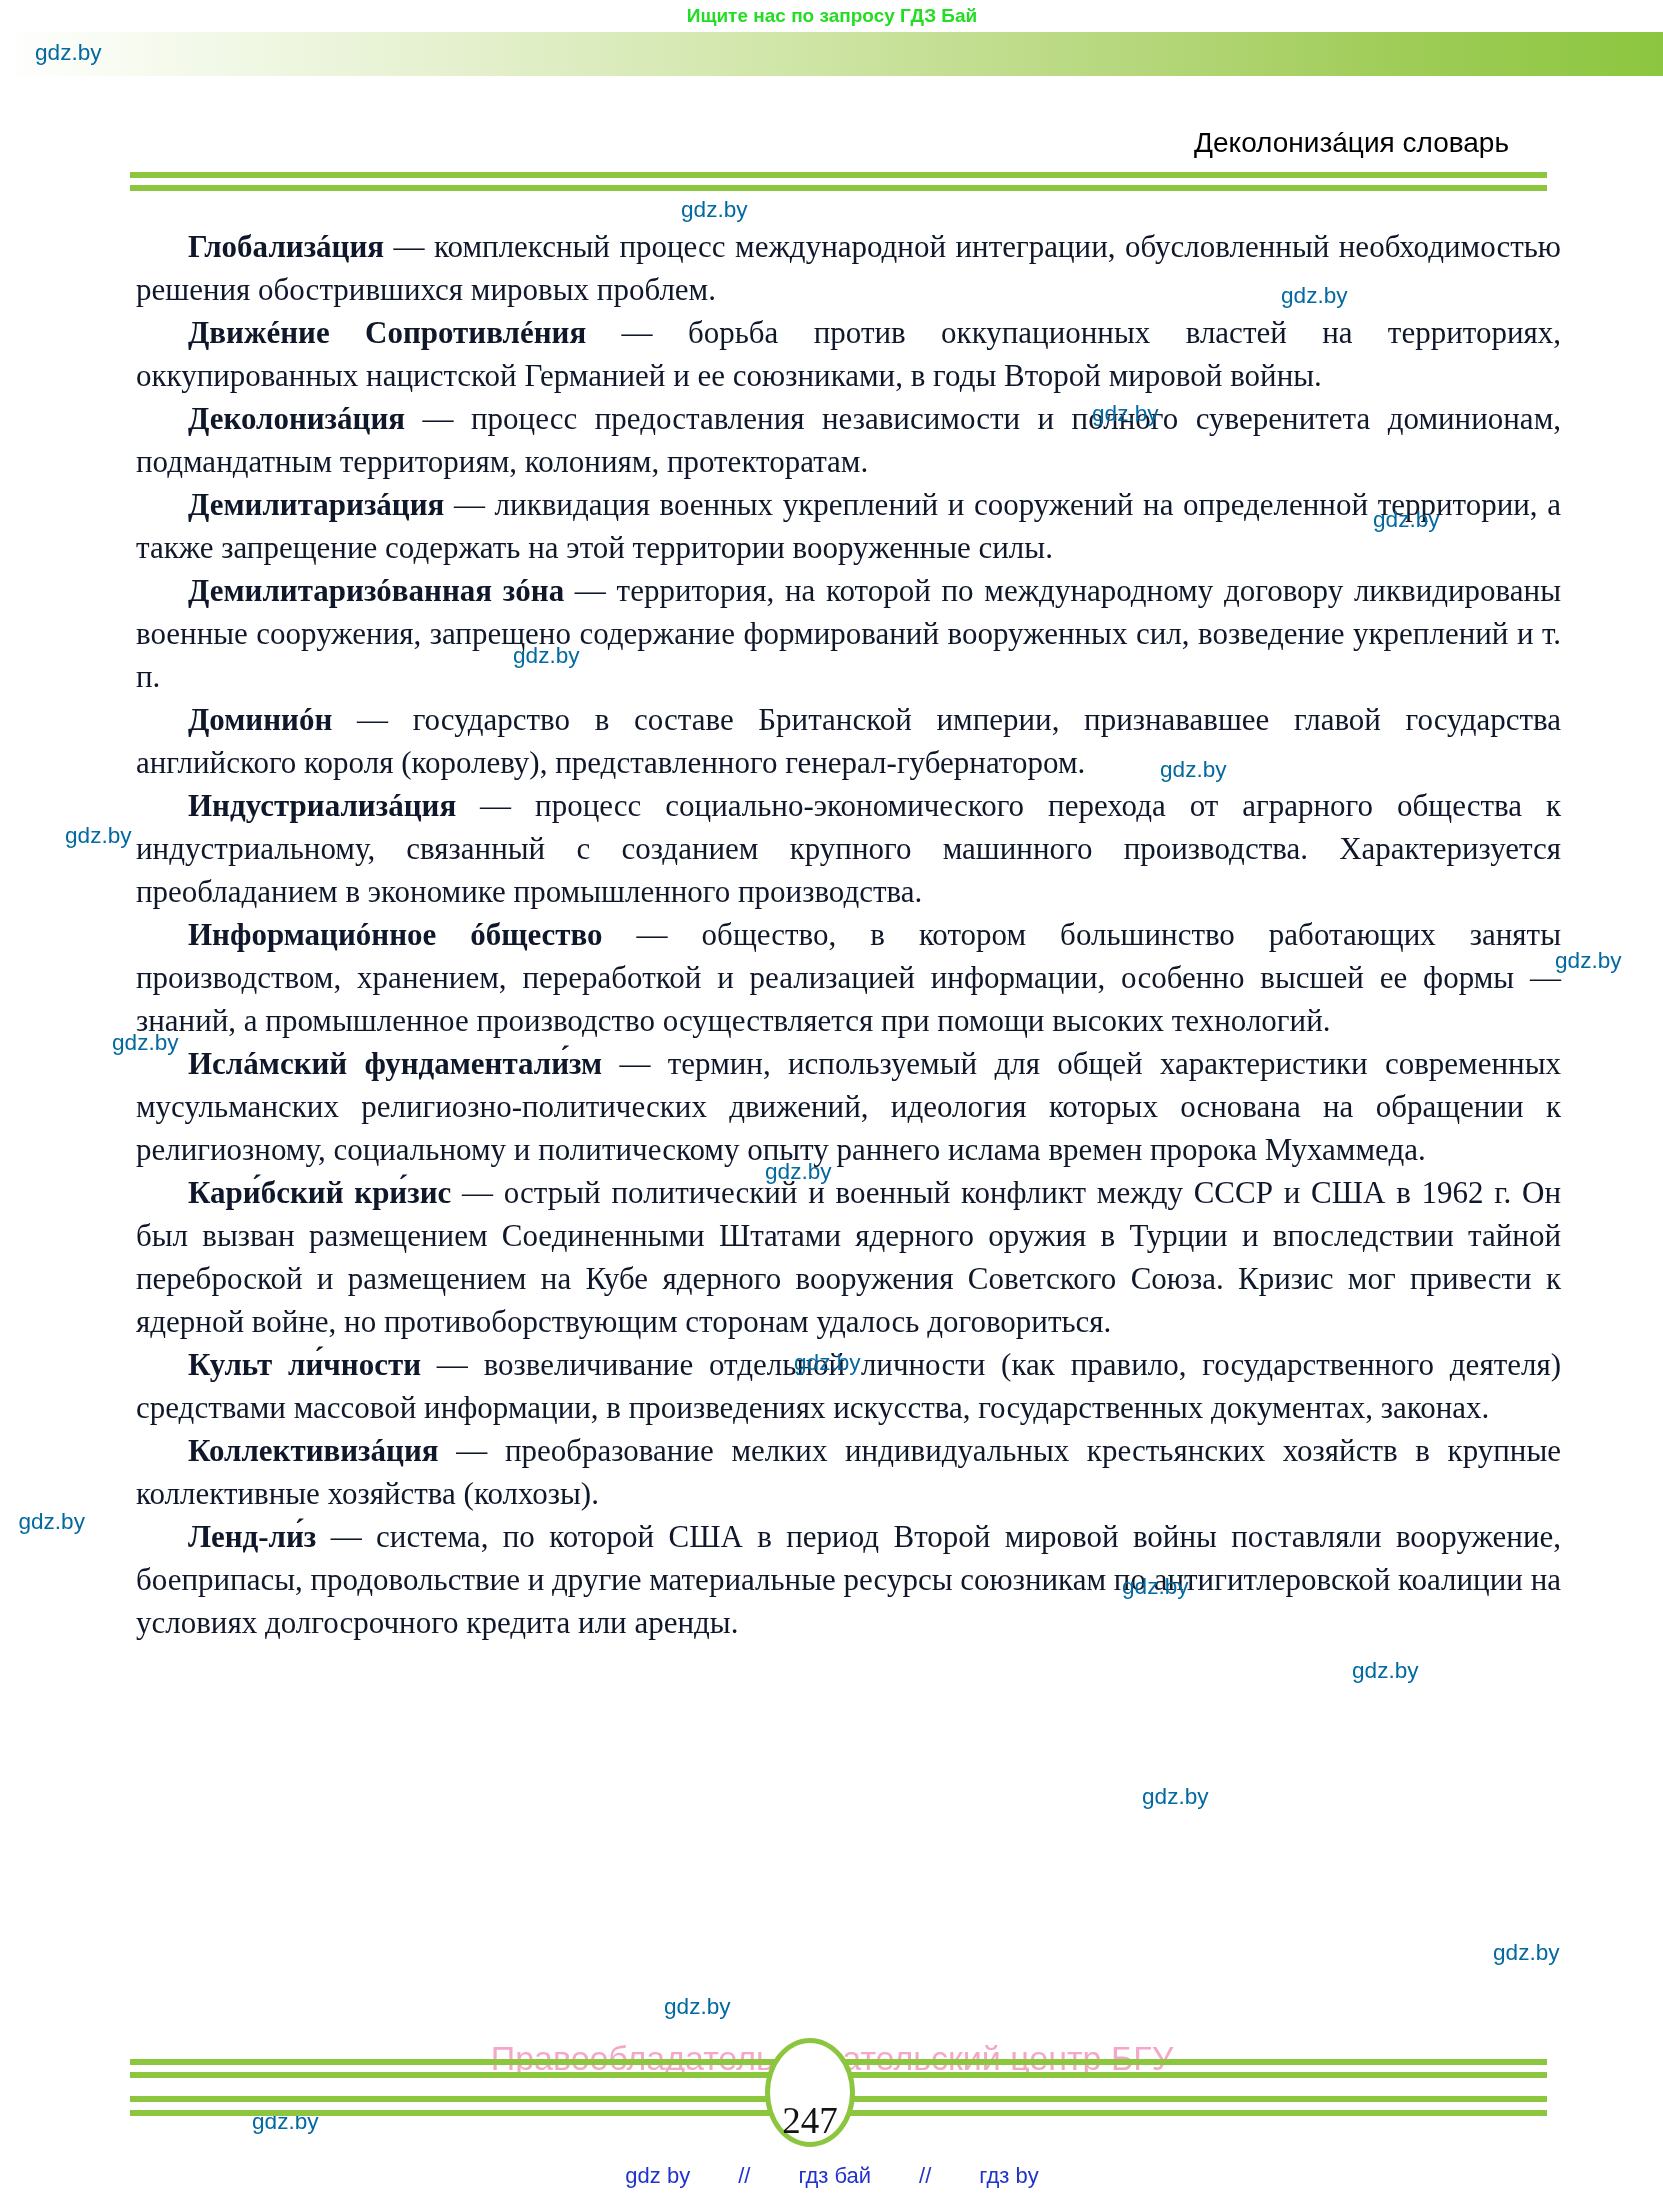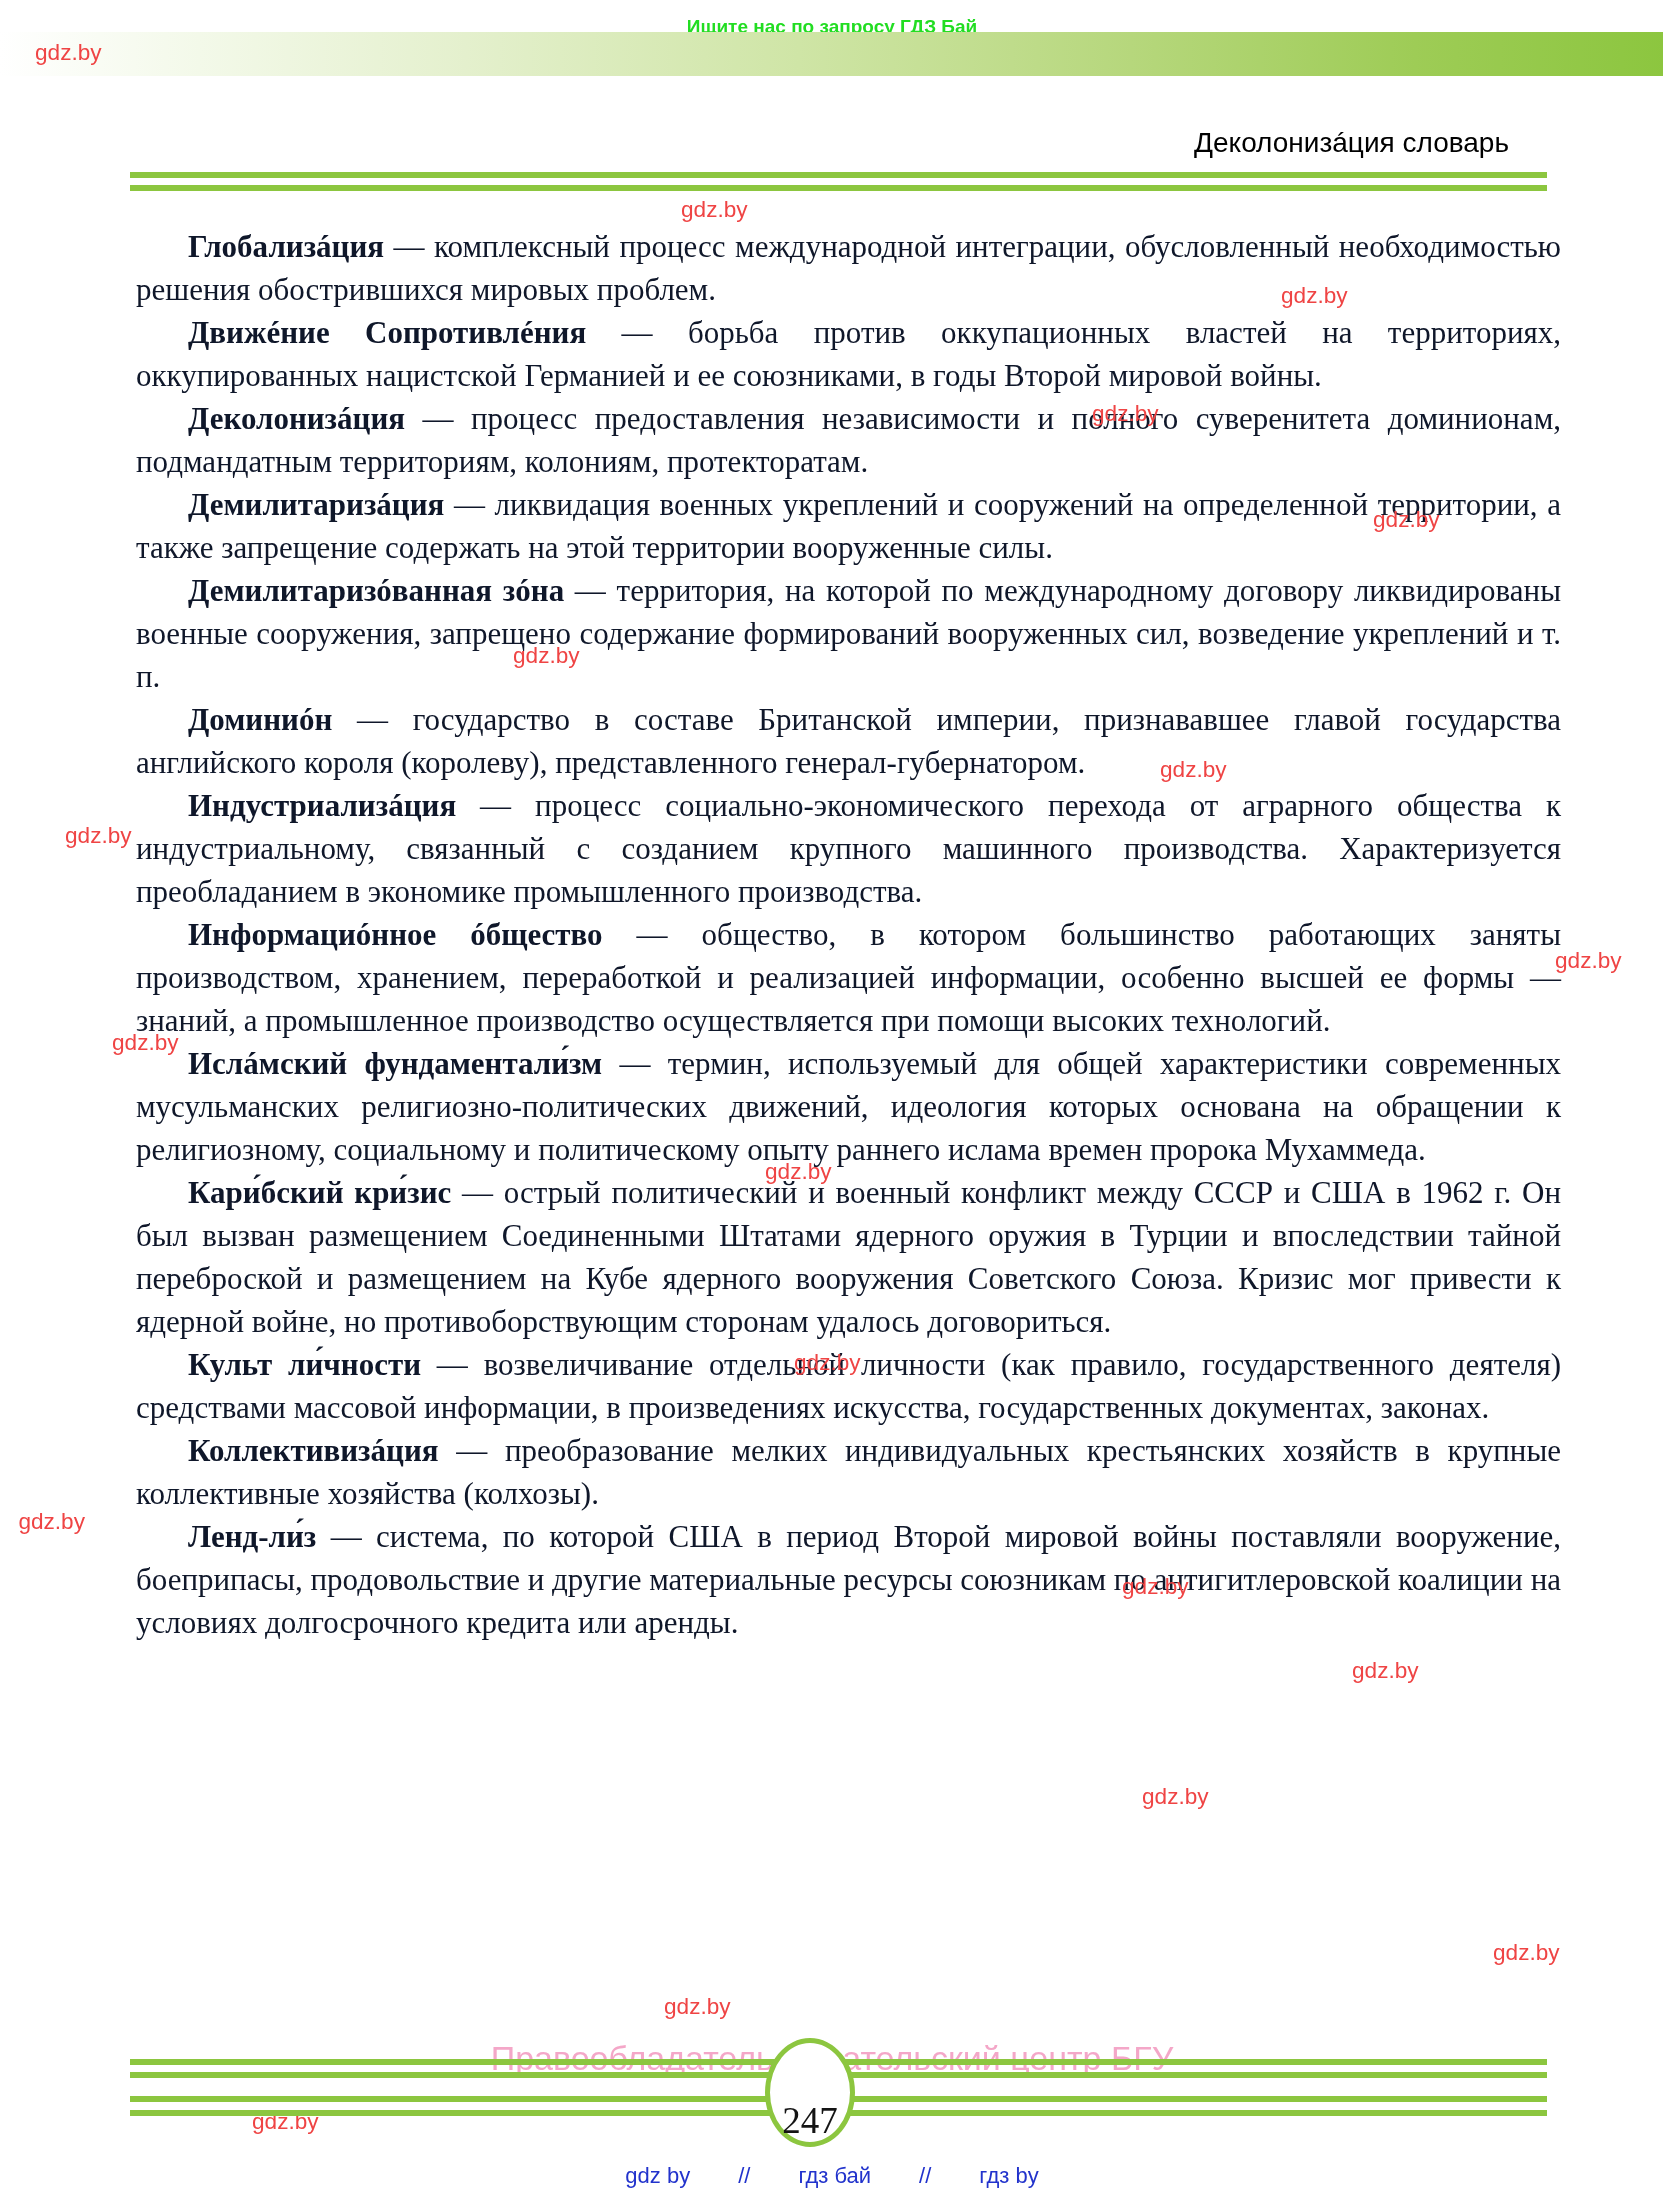--- a/index.html
+++ b/index.html
@@ -12,21 +12,21 @@
     width: 1664px;
     height: 2205px;
     background: #ffffff;
     overflow: hidden;
     font-family: "Liberation Serif", "DejaVu Serif", serif;
   }
 
   
   .promo {
     position: absolute;
-    top: 16px;
+    top: 5px;
     left: 0;
     width: 1664px;
     text-align: center;
     font-family: "Liberation Sans", "DejaVu Sans", sans-serif;
     font-size: 19px;
     font-weight: 700;
     color: #22dd22;
     letter-spacing: 0px;
   }
 
@@ -95,21 +95,21 @@
   }
   .term {
     font-weight: 700;
   }
 
   
   .wm {
     position: absolute;
     font-family: "Liberation Sans", "DejaVu Sans", sans-serif;
     font-size: 22.6px;
-    color: #ef4444;
+    color: #0369a1;
     white-space: nowrap;
     pointer-events: none;
   }
 
   
   .rule-bot-1 {
     position: absolute;
     top: 2059px;
     left: 130px;
     width: 1417px;

